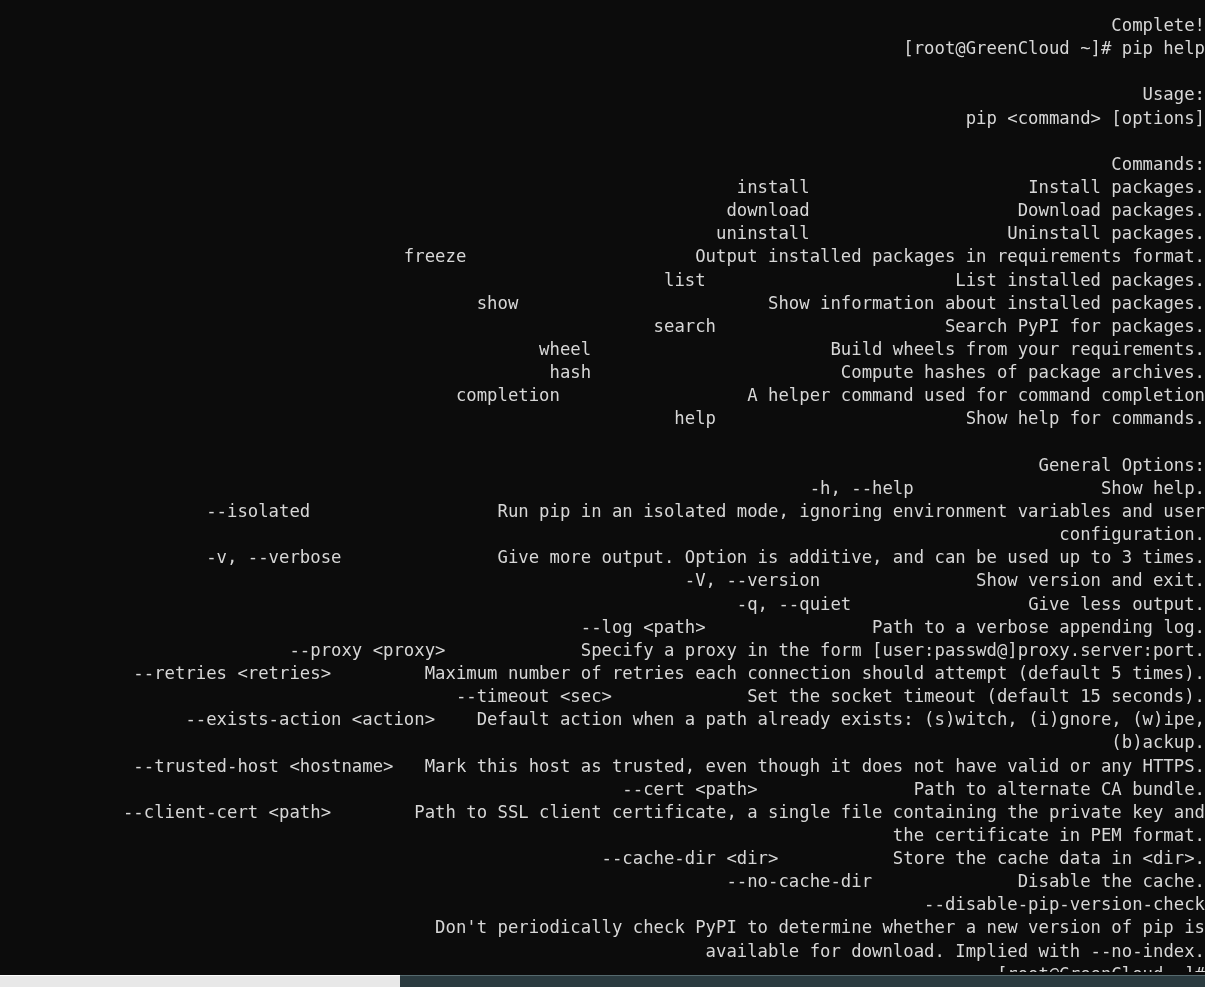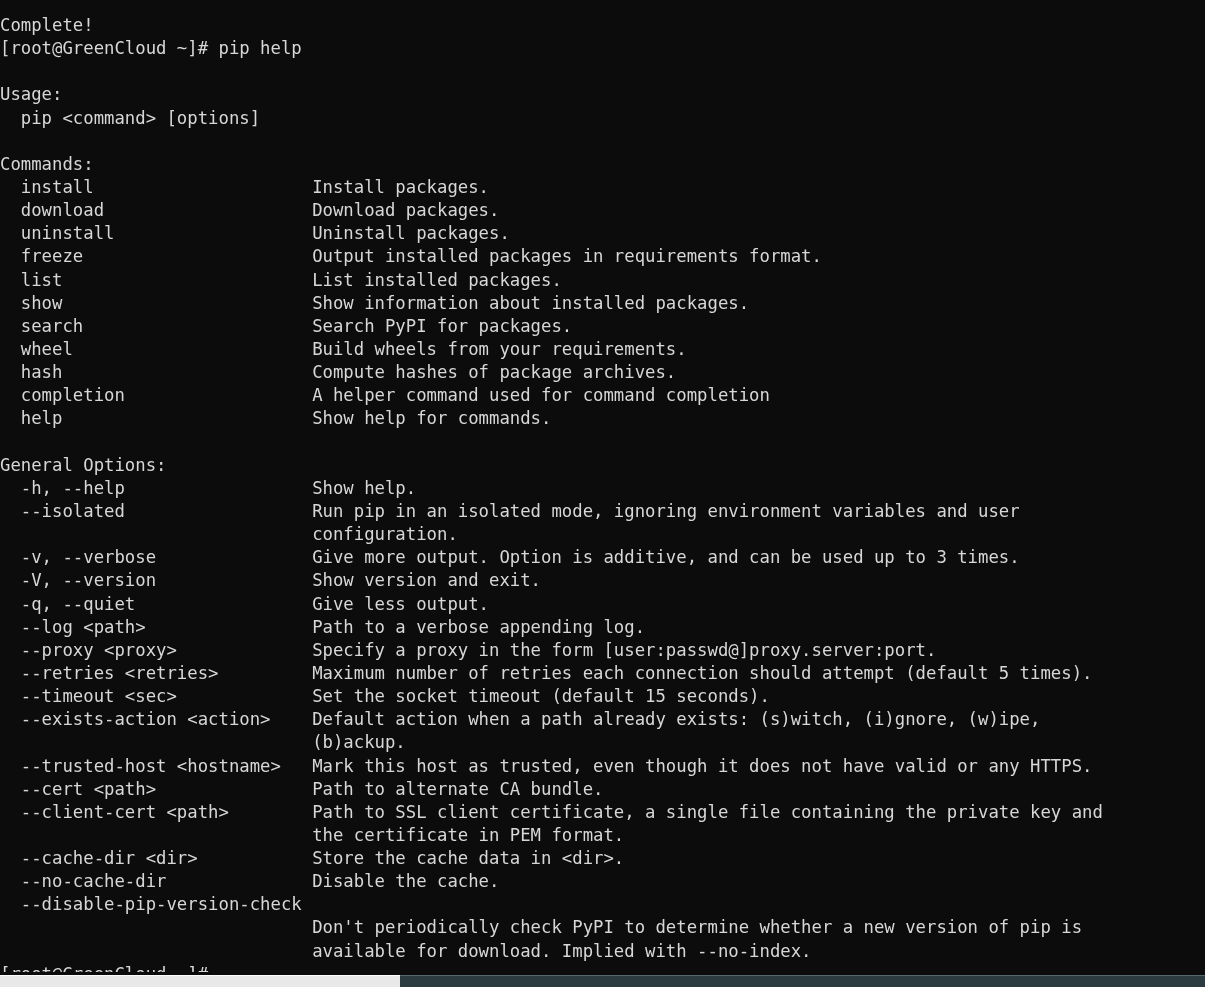--- a/index.html
+++ b/index.html
@@ -23,20 +23,21 @@
     background: #0c0c0c;
     color: #d7d7d7;
     font-family: "DejaVu Sans Mono", "Liberation Mono", monospace;
     font-size: 17.3px;
     line-height: 23.15px;
     letter-spacing: 0px;
     padding: 14px 0 0 0;
     box-sizing: border-box;
     white-space: pre;
     overflow: hidden;
+    text-align: right;
   }
   .line {
     height: 23.15px;
     white-space: pre;
     font-family: "DejaVu Sans Mono", "Liberation Mono", monospace;
   }
   .line.blank {
     color: transparent;
   }
   #scrollbar {

